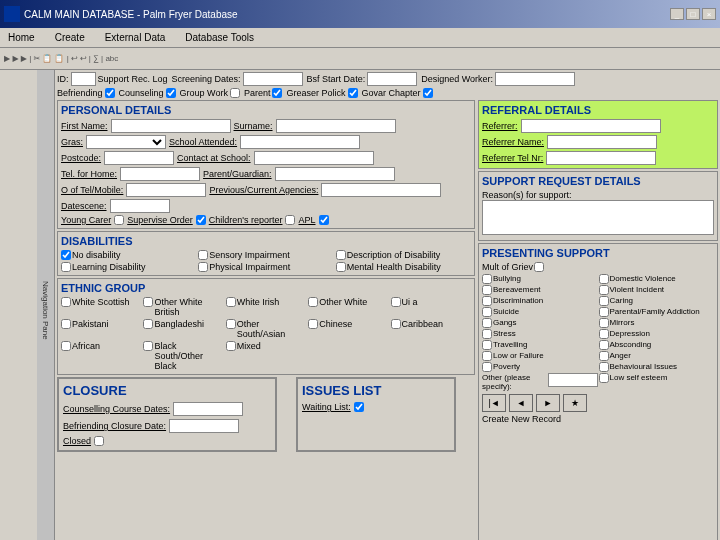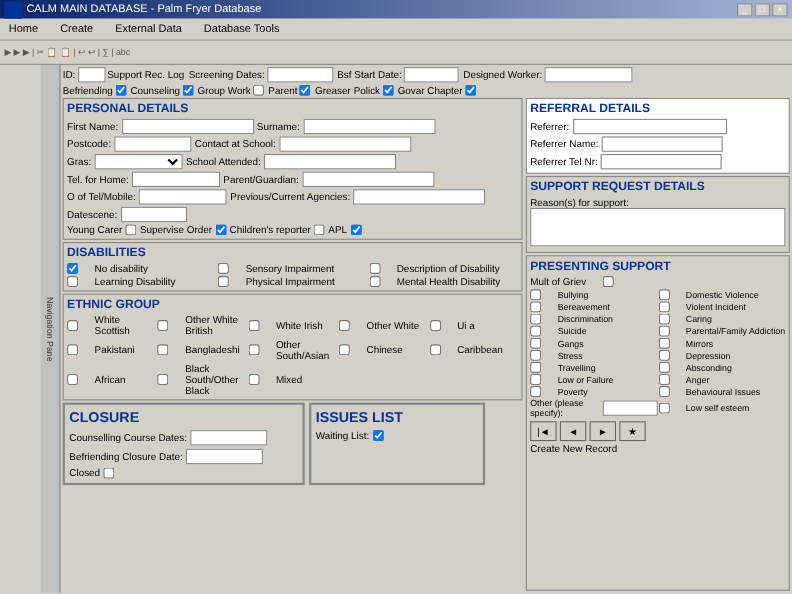--- a/index.html
+++ b/index.html
@@ -7,21 +7,21 @@
       font-family: Arial, sans-serif;
       font-size: 9px;
       background: #d4d0c8;
       width: 720px;
       height: 540px;
       overflow: hidden;
     }
     .title-bar {
       background: linear-gradient(to right, #0a246a, #a6b5d7);
       color: white;
-      height: 17px;
+      height: 28px;
       display: flex;
       align-items: center;
       justify-content: space-between;
       padding: 0 4px;
       font-size: 10px;
     }
     .title-bar-buttons { display: flex; gap: 2px; }
     .title-bar-btn {
       width: 14px; height: 12px;
       background: #d4d0c8;
@@ -127,20 +127,21 @@
     }
     .form-grid {
       display: grid;
       gap: 2px;
     }
     .form-row {
       display: flex;
       align-items: center;
       gap: 3px;
       flex-wrap: wrap;
+      text-decoration: underline;
     }
     .input-sm { width: 80px; }
     .input-md { width: 120px; }
     .input-lg { width: 160px; }
     .select-input {
       background: white;
       border: 1px solid #888;
       height: 14px;
       font-size: 8px;
     }
@@ -149,21 +150,21 @@
       grid-template-columns: 1fr 1fr 1fr;
       gap: 2px;
     }
     .ethnic-grid {
       display: grid;
       grid-template-columns: repeat(5, 1fr);
       gap: 2px;
     }
     .bottom-section {
       display: flex;
-      gap: 4px;
+      gap: 19px;
     }
     .closure-box {
       border: 2px solid #888;
       background: #d4d0c8;
       padding: 4px;
       width: 220px;
     }
     .waiting-box {
       border: 2px solid #888;
       background: #d4d0c8;
@@ -177,26 +178,25 @@
       margin-bottom: 4px;
     }
     .presenting-issues-grid {
       display: grid;
       grid-template-columns: 1fr 1fr;
       gap: 1px;
       font-size: 8px;
     }
     .pi-item {
       display: flex;
-      align-items: center;
-      gap: 15px;
+      gap: 1px;
     }
     .referral-box {
       border: 1px solid #888;
-      background: #ffffff;
+      background: #bef264;
       padding: 3px;
     }
     .support-box {
       border: 1px solid #888;
       background: #d4d0c8;
       padding: 3px;
     }
     .support-textarea {
       background: white;
       border: 1px solid #888;
@@ -316,29 +316,29 @@
         <div class="section-box">
           <div class="section-title">PERSONAL DETAILS</div>
           <div class="form-grid">
             <div class="form-row">
               <span class="field-label">First Name:</span>
               <input class="text-input input-md" style="">
               <span class="field-label">Surname:</span>
               <input class="text-input input-md" style="">
             </div>
             <div class="form-row">
+              <span class="field-label">Gras:</span>
+              <select class="select-input" style="width:80px;"><option></option></select>
+              <span class="field-label">School Attended:</span>
+              <input class="text-input input-md" style="">
+            </div>
+            <div class="form-row">
               <span class="field-label">Postcode:</span>
               <input class="text-input" style="width: 70px;">
               <span class="field-label">Contact at School:</span>
-              <input class="text-input input-md" style="">
-            </div>
-            <div class="form-row">
-              <span class="field-label">Gras:</span>
-              <select class="select-input" style="width:80px;"><option></option></select>
-              <span class="field-label">School Attended:</span>
               <input class="text-input input-md" style="">
             </div>
             <div class="form-row">
               <span class="field-label">Tel. for Home:</span>
               <input class="text-input input-sm" style="">
               <span class="field-label">Parent/Guardian:</span>
               <input class="text-input input-md" style="">
             </div>
             <div class="form-row">
               <span class="field-label">O of Tel/Mobile:</span>

